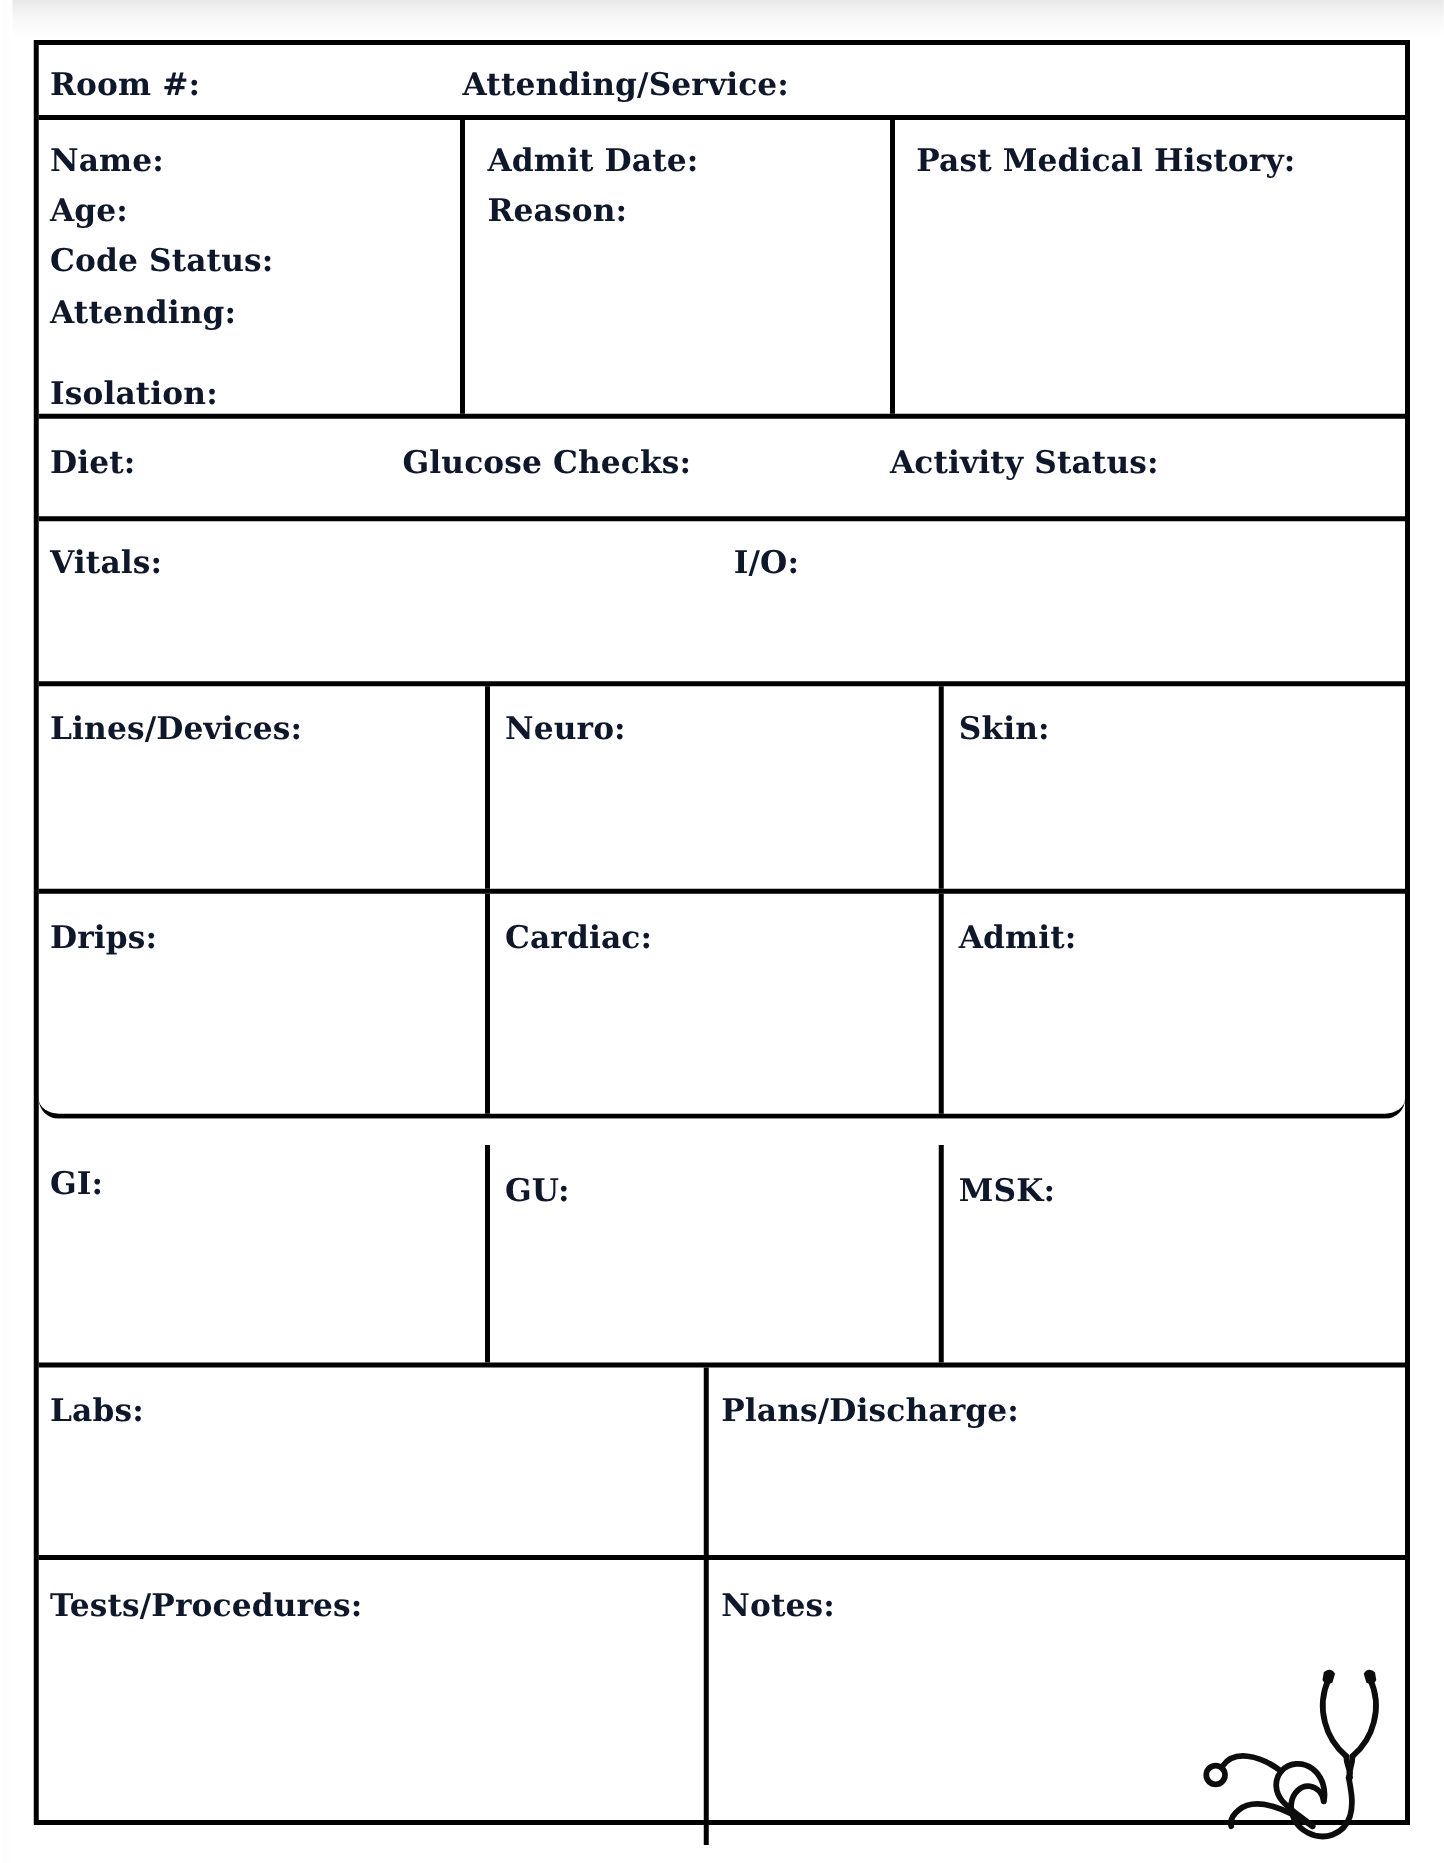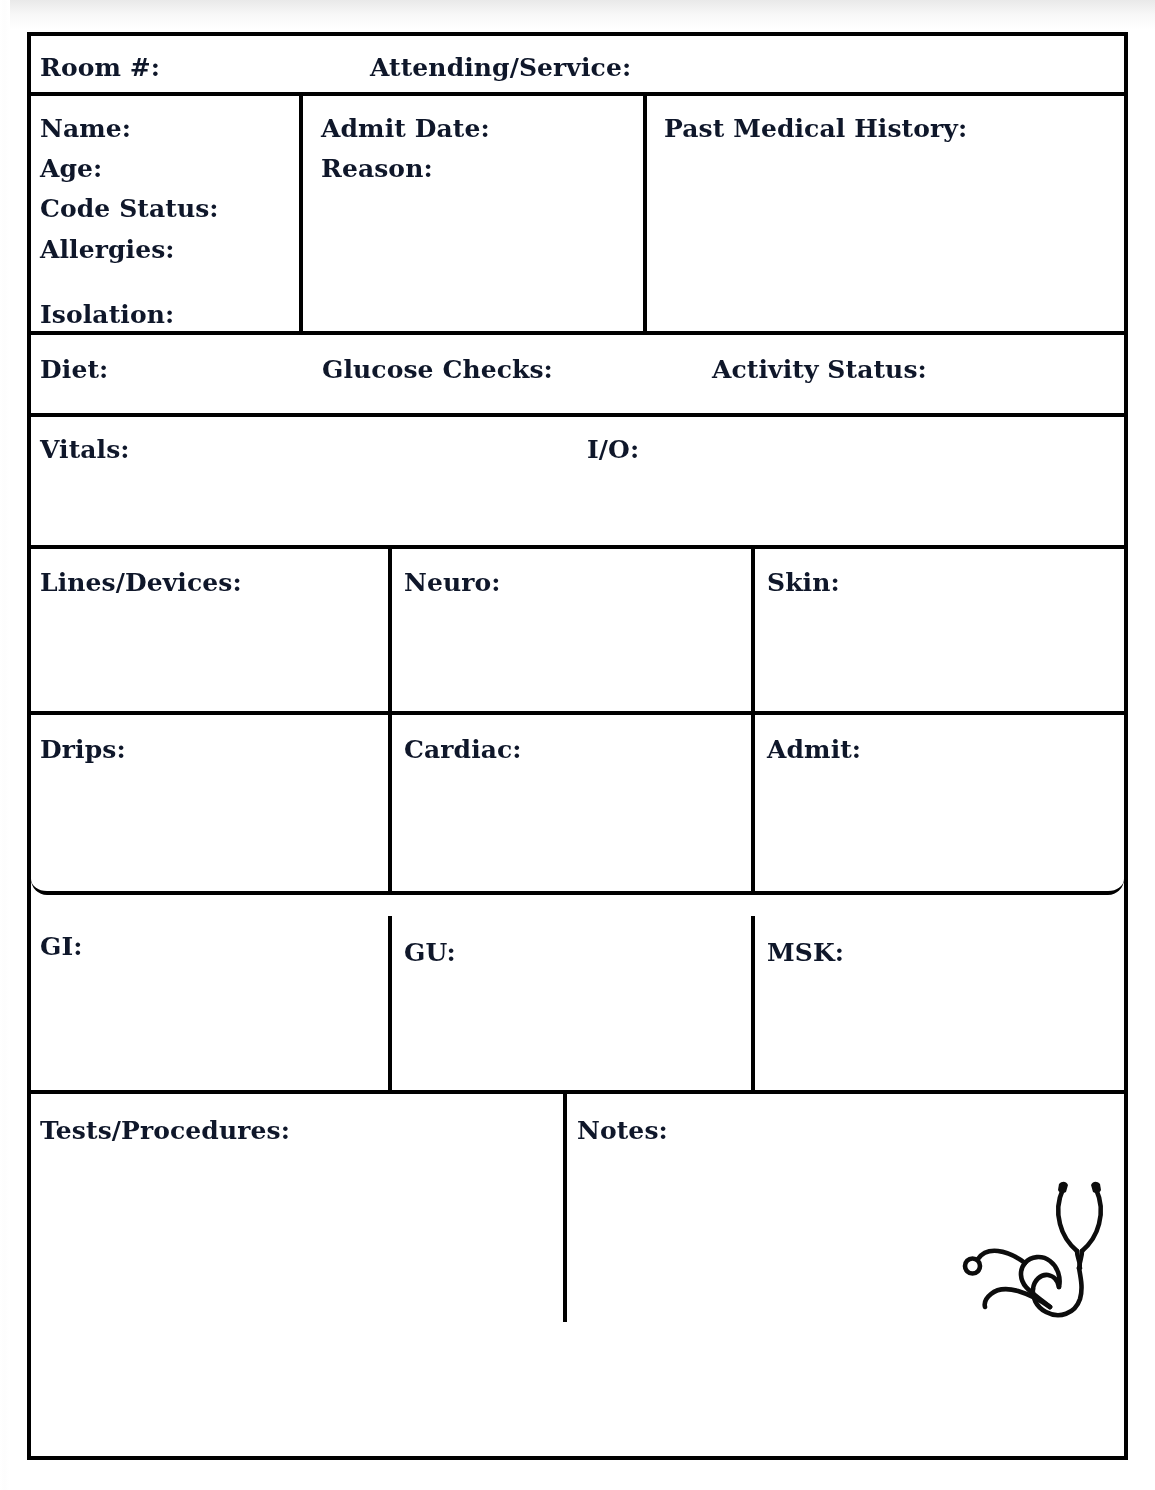--- a/index.html
+++ b/index.html
@@ -67,21 +67,21 @@
     letter-spacing: 0.1px;
   }
 
   
   .r-header { height: 60px; }
   .r-header .lbl.a { left: 9px;  top: 19px; }
   .r-header .lbl.b { left: 339px; top: 19px; }
 
   
   .r-demo { height: 239px; }
-  .c-demo1 { width: 272px; }
+  .c-demo1 { width: 341px; }
   .c-demo2 { width: 344px; }
   .c-demo3 { flex: 1; }
   .c-demo1 .lbl { left: 9px; }
   .c-demo1 .l1 { top: 20px; }
   .c-demo1 .l2 { top: 60px; }
   .c-demo1 .l3 { top: 100px; }
   .c-demo1 .l4 { top: 141px; }
   .c-demo1 .l5 { top: 206px; }
   .c-demo2 .lbl { left: 18px; }
   .c-demo2 .l1 { top: 20px; }
@@ -147,21 +147,21 @@
         <span class="lbl a">Room #:</span>
         <span class="lbl b">Attending/Service:</span>
       </div>
     </div>
 
     <div class="row r-demo">
       <div class="cell c-demo1">
         <span class="lbl l1">Name:</span>
         <span class="lbl l2">Age:</span>
         <span class="lbl l3">Code Status:</span>
-        <span class="lbl l4">Allergies:</span>
+        <span class="lbl l4">Attending:</span>
         <span class="lbl l5">Isolation:</span>
       </div>
       <div class="cell c-demo2">
         <span class="lbl l1">Admit Date:</span>
         <span class="lbl l2">Reason:</span>
       </div>
       <div class="cell c-demo3 lastcol">
         <span class="lbl">Past Medical History:</span>
       </div>
     </div>
@@ -210,20 +210,28 @@
         <span class="lbl">GI:</span>
       </div>
       <div class="cell c3b">
         <span class="lbl">GU:</span>
       </div>
       <div class="cell c3c lastcol">
         <span class="lbl">MSK:</span>
       </div>
     </div>
 
+    <div class="row r-labs">
+      <div class="cell c2a">
+        <span class="lbl">Labs:</span>
+      </div>
+      <div class="cell c2b lastcol">
+        <span class="lbl">Plans/Discharge:</span>
+      </div>
+    </div>
 
     <div class="row r-notes last">
       <div class="cell c2a">
         <span class="lbl">Tests/Procedures:</span>
       </div>
       <div class="cell c2b lastcol">
         <span class="lbl">Notes:</span>
 
         <svg class="steth" viewBox="0 0 160 155">
           <g fill="none" stroke="#0d0d0d" stroke-width="4.6" stroke-linecap="round" stroke-linejoin="round">

